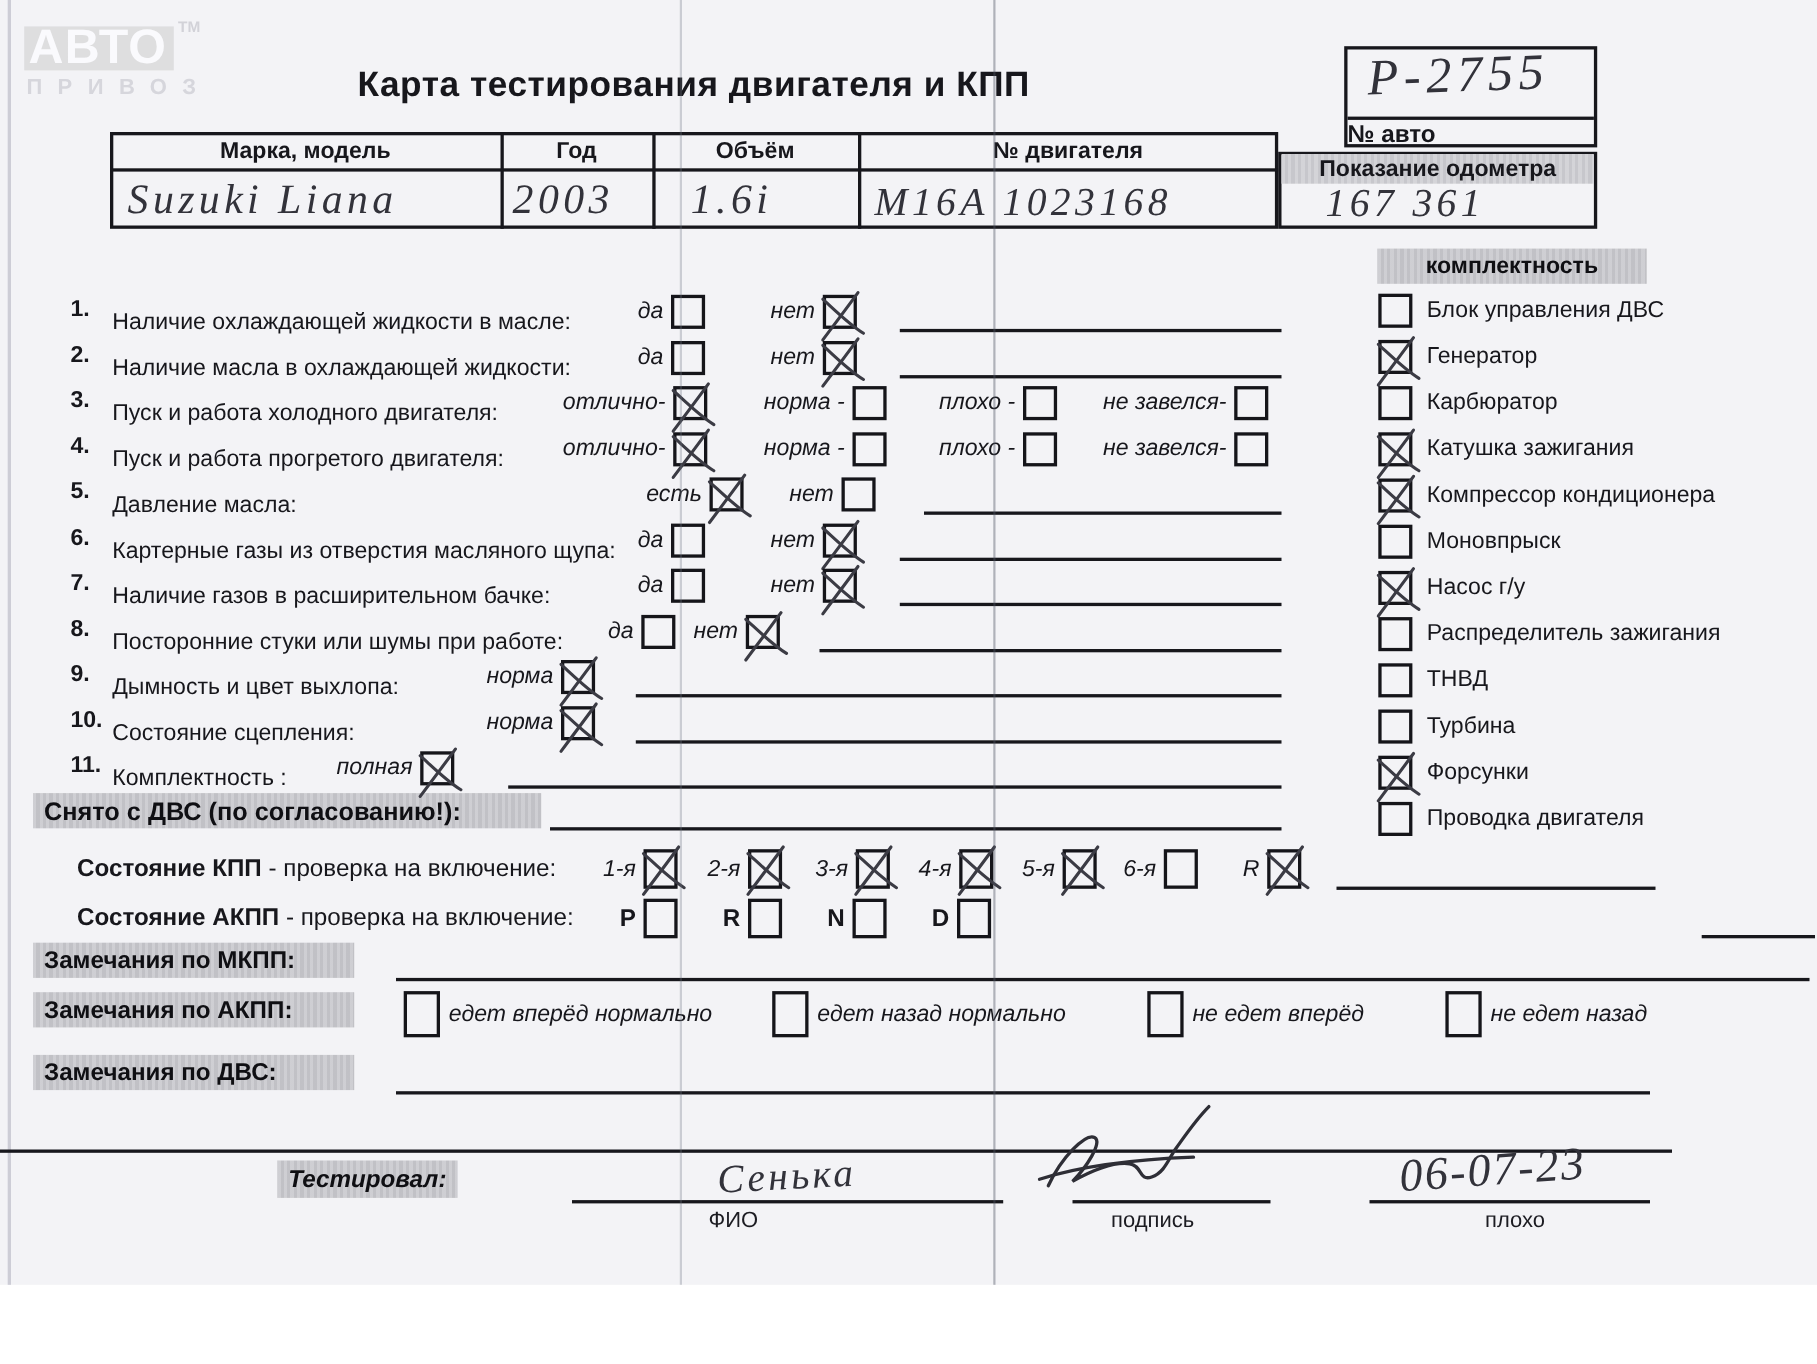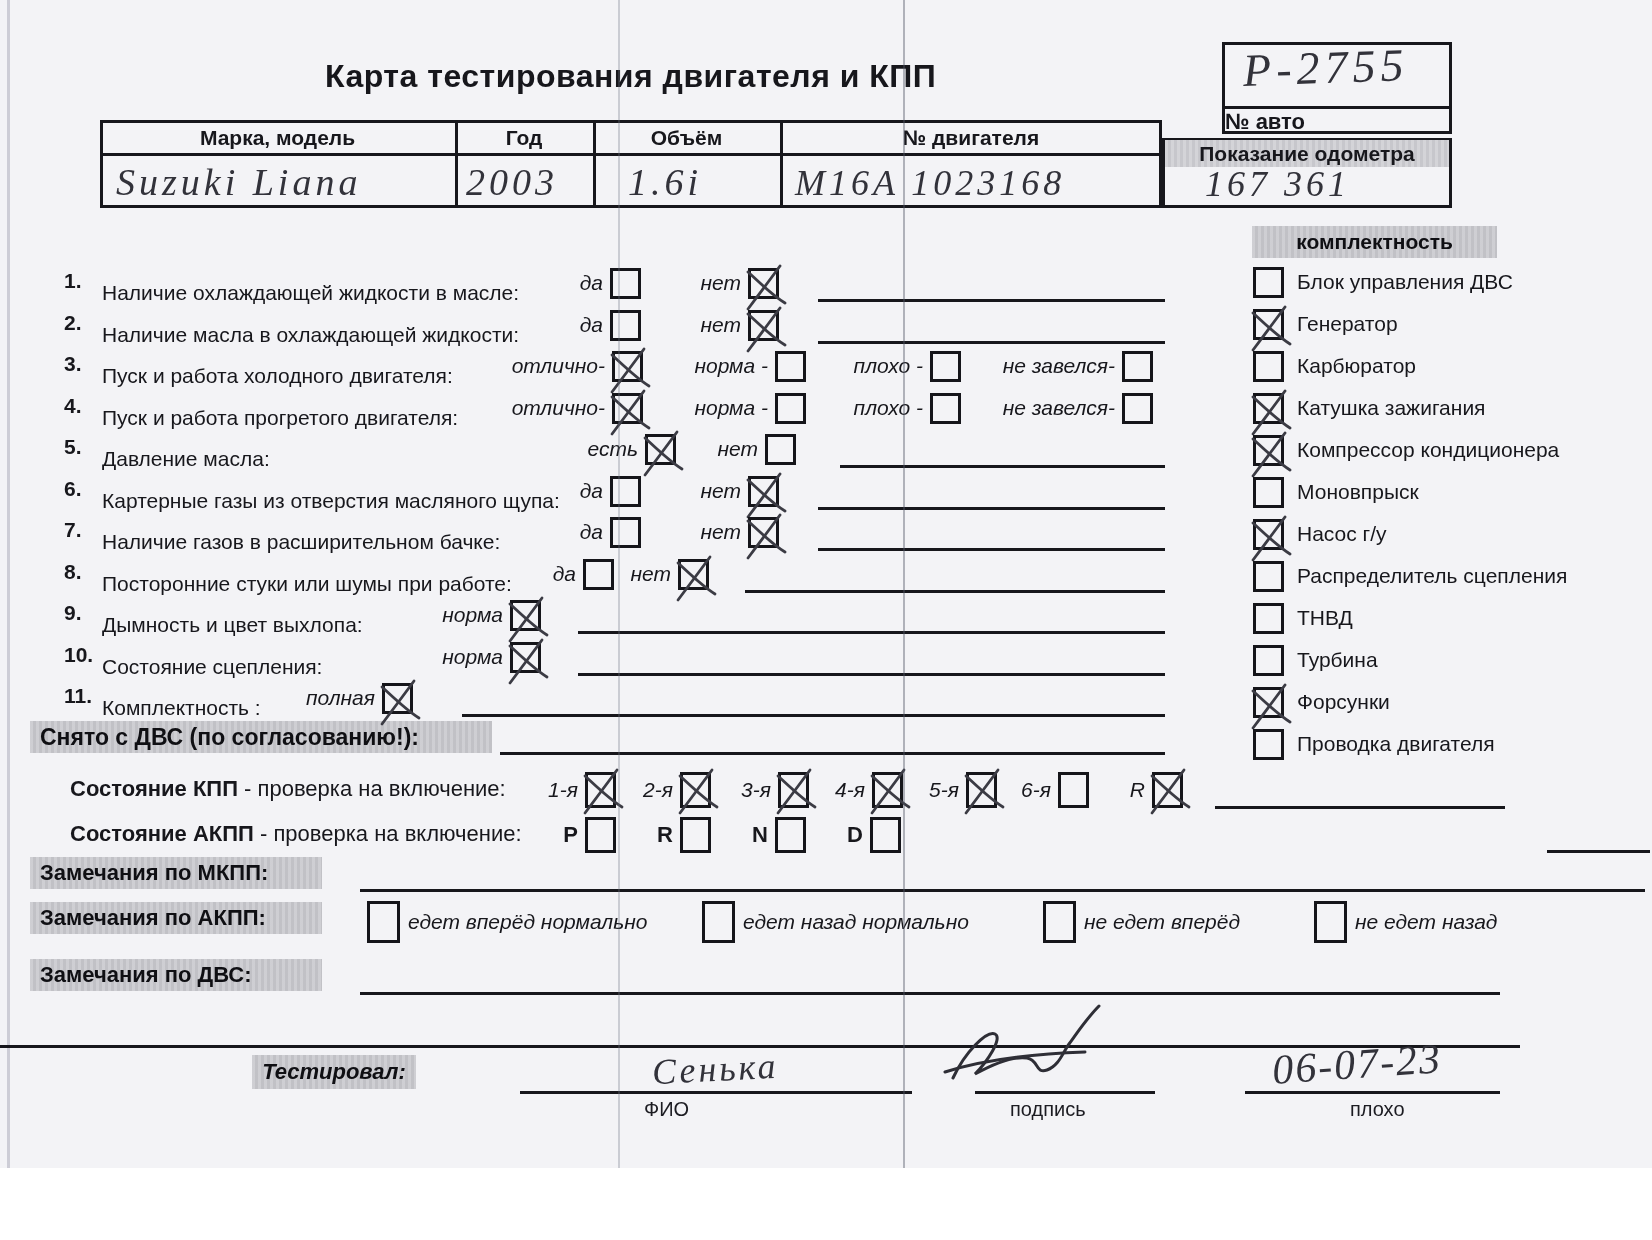--- a/index.html
+++ b/index.html
@@ -69,20 +69,24 @@
   .sig{position:absolute;left:935px;top:1000px;overflow:visible;}
   .sig path{stroke:#2e2e36;stroke-width:3;fill:none;stroke-linecap:round;}
 </style>
 </head>
 <body>
 
 <div class="page" id="page">
   <div class="scan"></div>
   <div class="paper-edge"></div>
 
+  <div class="logo">
+    <span class="logo-brand">АВТО</span><span class="logo-tm">ТМ</span>
+    <div class="logo-sub">ПРИВОЗ</div>
+  </div>
 
   <div class="title">Карта тестирования двигателя  и КПП</div>
 
   <div class="autobox">
     <div class="autobox-val hand">P-2755</div>
     <div class="autobox-div"></div>
     <div class="autobox-lbl">№ авто</div>
   </div>
 
   <div class="vt-outer"></div>
@@ -442,21 +446,21 @@
     <div class="cbx" style="position: absolute; left: 1253px; top: 477px;"></div>
     <div class="comp-label" style="left: 1297px; top: 480px;">Моновпрыск</div>
     <div class="cbx" style="position: absolute; left: 1253px; top: 519px;">
       <svg class="xm" viewBox="0 0 48 48">
         <path d="M38 3 C30 14,18 30,6 46"></path>
         <path d="M6 9 C16 18,30 32,43 40"></path>
       </svg>
     </div>
     <div class="comp-label" style="left: 1297px; top: 522px;">Насос г/у</div>
     <div class="cbx" style="position: absolute; left: 1253px; top: 561px;"></div>
-    <div class="comp-label" style="left: 1297px; top: 564px;">Распределитель сцепления</div>
+    <div class="comp-label" style="left: 1297px; top: 564px;">Распределитель зажигания</div>
     <div class="cbx" style="position: absolute; left: 1253px; top: 603px;"></div>
     <div class="comp-label" style="left: 1297px; top: 606px;">ТНВД</div>
     <div class="cbx" style="position: absolute; left: 1253px; top: 645px;"></div>
     <div class="comp-label" style="left: 1297px; top: 648px;">Турбина</div>
     <div class="cbx" style="position: absolute; left: 1253px; top: 687px;">
       <svg class="xm" viewBox="0 0 48 48">
         <path d="M38 3 C30 14,18 30,6 46"></path>
         <path d="M6 9 C16 18,30 32,43 40"></path>
       </svg>
     </div>

